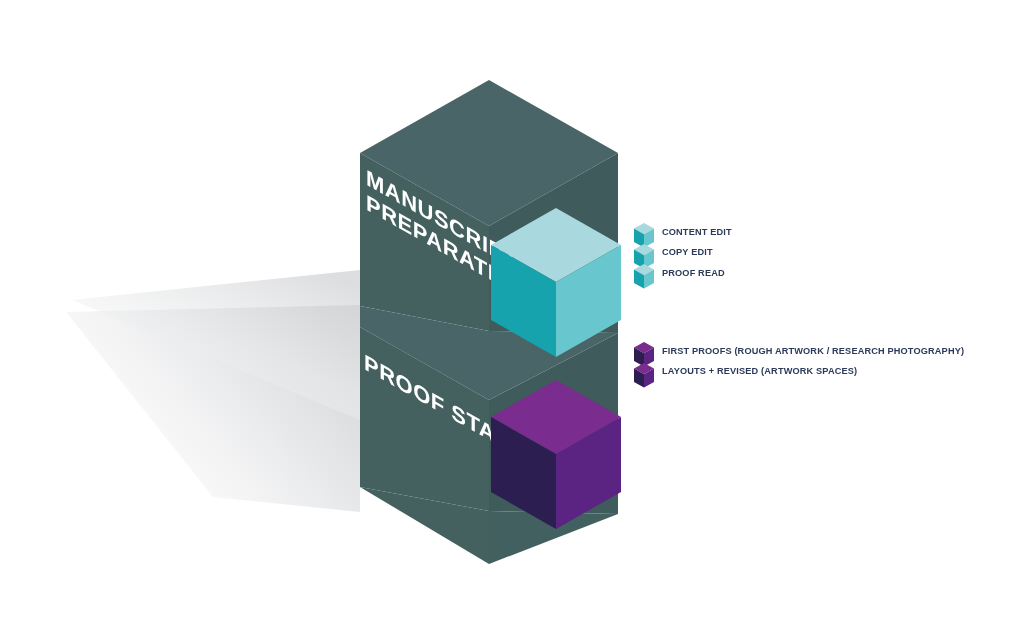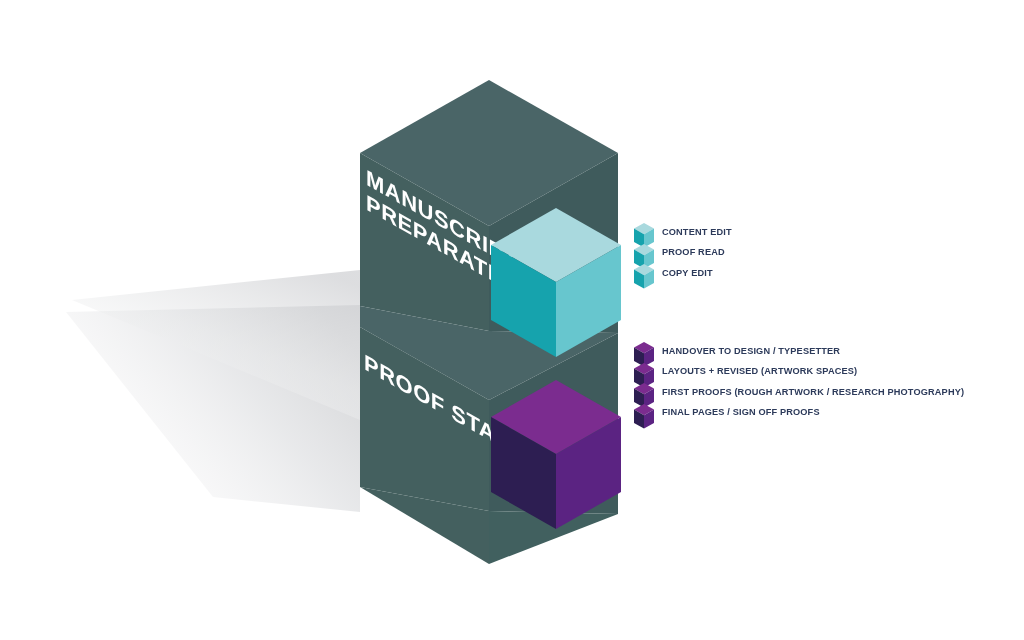--- a/index.html
+++ b/index.html
@@ -133,60 +133,44 @@
         <polygon points="12,12.2 22,6.6 22,20 12,25.6" fill="#67c6ce"></polygon>
       </svg>
       <span class="row-label">CONTENT EDIT</span>
     </div>
     <div class="list-row">
       <svg class="mini-cube" viewBox="0 0 24 27">
         <polygon points="12,1 22,6.6 12,12.2 2,6.6" fill="#a9d9de"></polygon>
         <polygon points="2,6.6 12,12.2 12,25.6 2,20" fill="#16a3ad"></polygon>
         <polygon points="12,12.2 22,6.6 22,20 12,25.6" fill="#67c6ce"></polygon>
       </svg>
-      <span class="row-label">PROOF READ</span>
+      <span class="row-label">COPY EDIT</span>
     </div>
     <div class="list-row">
       <svg class="mini-cube" viewBox="0 0 24 27">
         <polygon points="12,1 22,6.6 12,12.2 2,6.6" fill="#a9d9de"></polygon>
         <polygon points="2,6.6 12,12.2 12,25.6 2,20" fill="#16a3ad"></polygon>
         <polygon points="12,12.2 22,6.6 22,20 12,25.6" fill="#67c6ce"></polygon>
       </svg>
-      <span class="row-label">COPY EDIT</span>
+      <span class="row-label">PROOF READ</span>
     </div>
   </div>
 
   <div class="list-block" id="proof-list">
-    <div class="list-row">
-      <svg class="mini-cube" viewBox="0 0 24 27">
-        <polygon points="12,1 22,6.6 12,12.2 2,6.6" fill="#7b2c8f"></polygon>
-        <polygon points="2,6.6 12,12.2 12,25.6 2,20" fill="#2d1e52"></polygon>
-        <polygon points="12,12.2 22,6.6 22,20 12,25.6" fill="#5b2382"></polygon>
-      </svg>
-      <span class="row-label">HANDOVER TO DESIGN / TYPESETTER</span>
-    </div>
-    <div class="list-row">
-      <svg class="mini-cube" viewBox="0 0 24 27">
-        <polygon points="12,1 22,6.6 12,12.2 2,6.6" fill="#7b2c8f"></polygon>
-        <polygon points="2,6.6 12,12.2 12,25.6 2,20" fill="#2d1e52"></polygon>
-        <polygon points="12,12.2 22,6.6 22,20 12,25.6" fill="#5b2382"></polygon>
-      </svg>
-      <span class="row-label">LAYOUTS + REVISED (ARTWORK SPACES)</span>
-    </div>
     <div class="list-row">
       <svg class="mini-cube" viewBox="0 0 24 27">
         <polygon points="12,1 22,6.6 12,12.2 2,6.6" fill="#7b2c8f"></polygon>
         <polygon points="2,6.6 12,12.2 12,25.6 2,20" fill="#2d1e52"></polygon>
         <polygon points="12,12.2 22,6.6 22,20 12,25.6" fill="#5b2382"></polygon>
       </svg>
       <span class="row-label">FIRST PROOFS (ROUGH ARTWORK / RESEARCH PHOTOGRAPHY)</span>
     </div>
     <div class="list-row">
       <svg class="mini-cube" viewBox="0 0 24 27">
         <polygon points="12,1 22,6.6 12,12.2 2,6.6" fill="#7b2c8f"></polygon>
         <polygon points="2,6.6 12,12.2 12,25.6 2,20" fill="#2d1e52"></polygon>
         <polygon points="12,12.2 22,6.6 22,20 12,25.6" fill="#5b2382"></polygon>
       </svg>
-      <span class="row-label">FINAL PAGES / SIGN OFF PROOFS</span>
+      <span class="row-label">LAYOUTS + REVISED (ARTWORK SPACES)</span>
     </div>
   </div>
 
 </div>
 
 </body></html>

